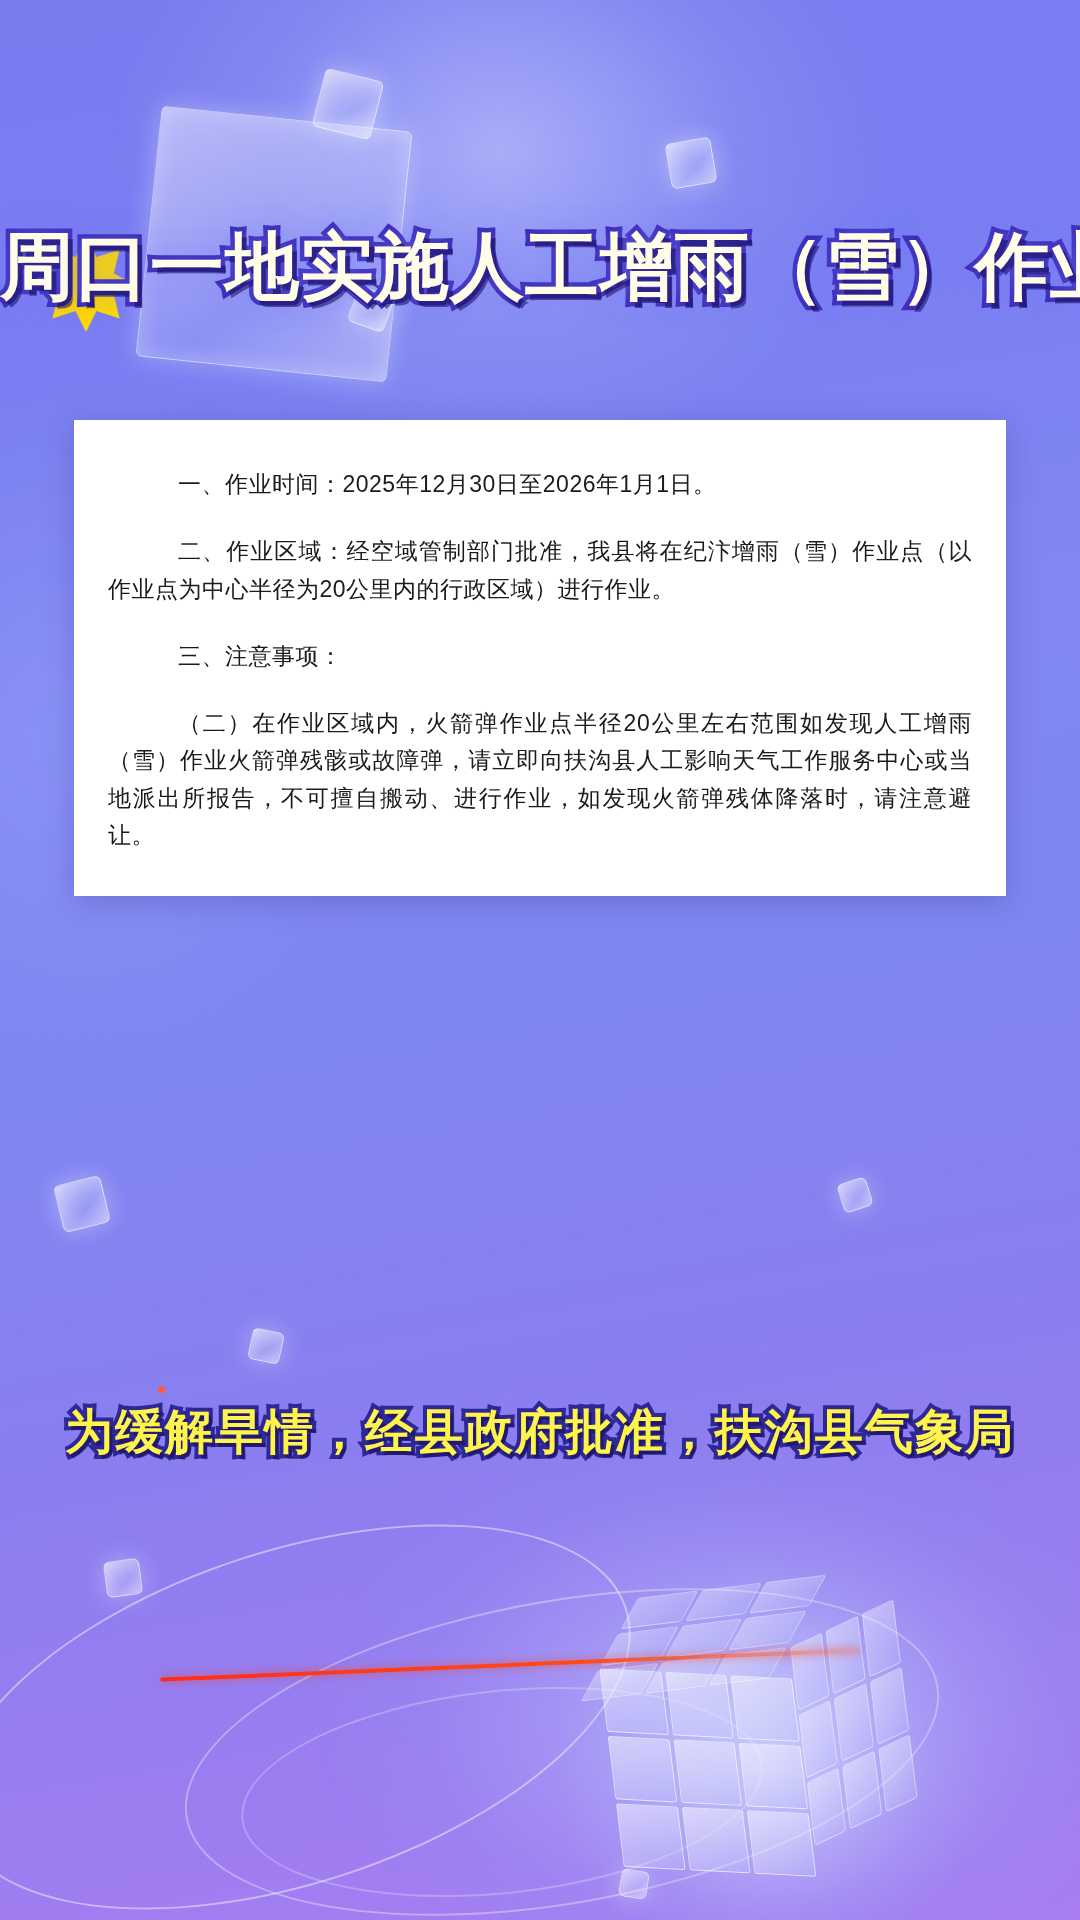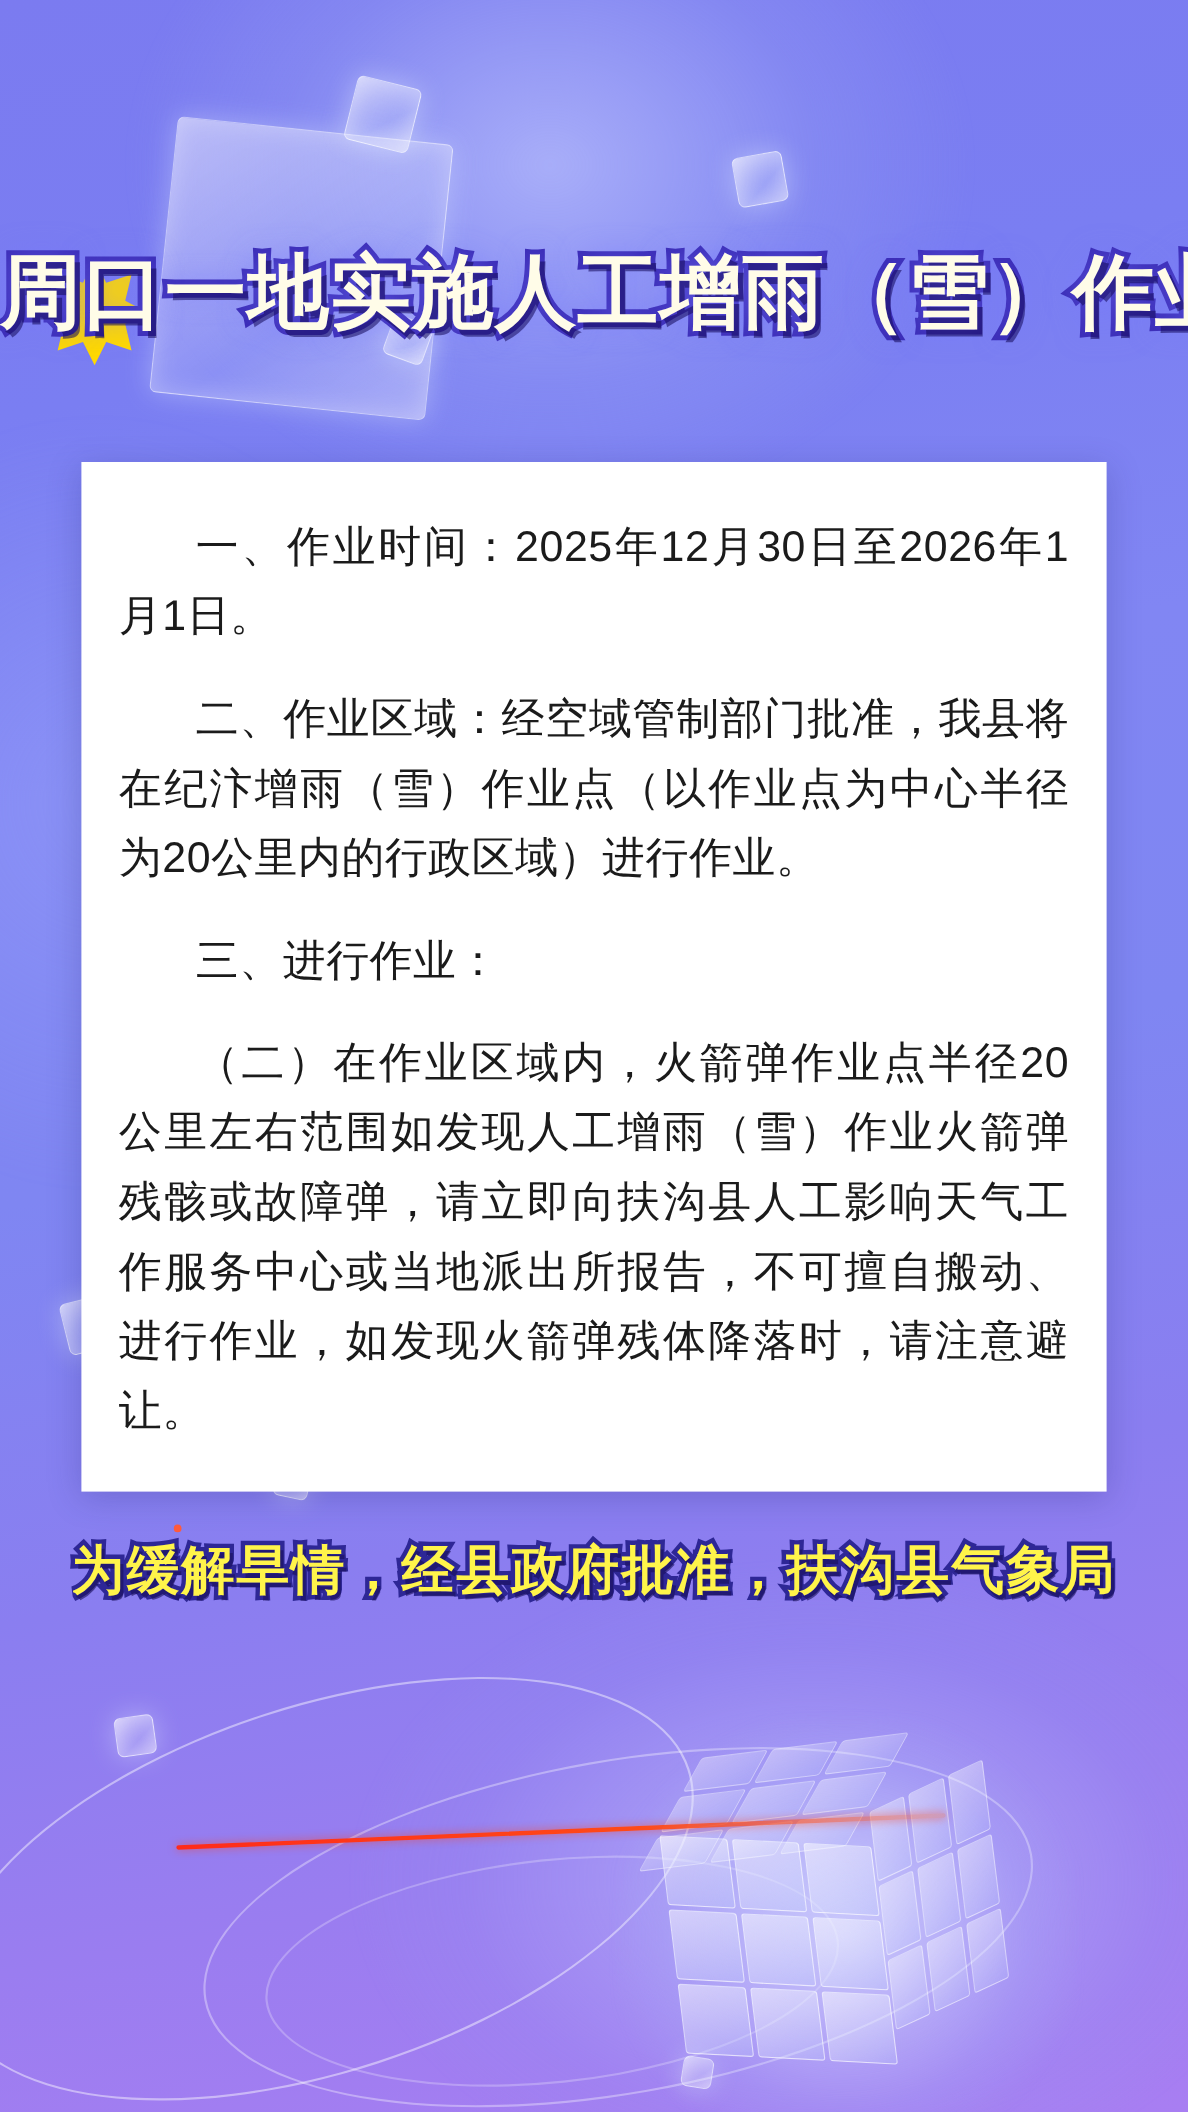--- a/index.html
+++ b/index.html
@@ -156,38 +156,38 @@
     left: 74px; top: 420px;
     width: 932px;
     background: #ffffff;
     box-shadow: 0 6px 28px rgba(40,40,120,0.25);
     padding: 46px 34px 42px 34px;
     box-sizing: border-box;
   }
   .card p {
     margin: 0 0 30px 0;
     font-family: "Liberation Sans", "DejaVu Sans", sans-serif;
-    font-size: 39px;
+    font-size: 23px;
     line-height: 1.62;
     color: #1b1b1b;
     text-align: justify;
     text-indent: 70px;
     letter-spacing: 0.5px;
   }
   .card p:last-child { margin-bottom: 0; }
 
   
   .caption {
     position: absolute;
     left: 0; top: 1398px;
     width: 1080px;
     text-align: center;
   }
   .caption div {
-    font-family: Liberation Mono, monospace;
+    font-family: Liberation Serif, serif;
     font-weight: 700;
     font-size: 48px;
     letter-spacing: 2px;
     color: #fff44a;
     -webkit-text-stroke: 8px #2e2796;
     paint-order: stroke fill;
     text-shadow: 3px 4px 0 rgba(25,15,90,0.6);
     line-height: 1.42;
     white-space: nowrap;
   }
@@ -262,21 +262,21 @@
   <div class="redline"></div>
 
   <div class="title-wrap">
     <div class="starburst"></div>
     <div class="title">周口一地实施人工增雨（雪）作业</div>
   </div>
 
   <div class="card">
     <p>一、作业时间：2025年12月30日至2026年1月1日。</p>
     <p>二、作业区域：经空域管制部门批准，我县将在纪汴增雨（雪）作业点（以作业点为中心半径为20公里内的行政区域）进行作业。</p>
-    <p>三、进行作业：</p>
+    <p>三、注意事项：</p>
     <p>（二）在作业区域内，火箭弹作业点半径20公里左右范围如发现人工增雨（雪）作业火箭弹残骸或故障弹，请立即向扶沟县人工影响天气工作服务中心或当地派出所报告，不可擅自搬动、进行作业，如发现火箭弹残体降落时，请注意避让。</p>
   </div>
 
   <div class="dot"></div>
   <div class="caption">
     <div>为缓解旱情，经县政府批准，扶沟县气象局</div>
   </div>
 
 </div>
 

